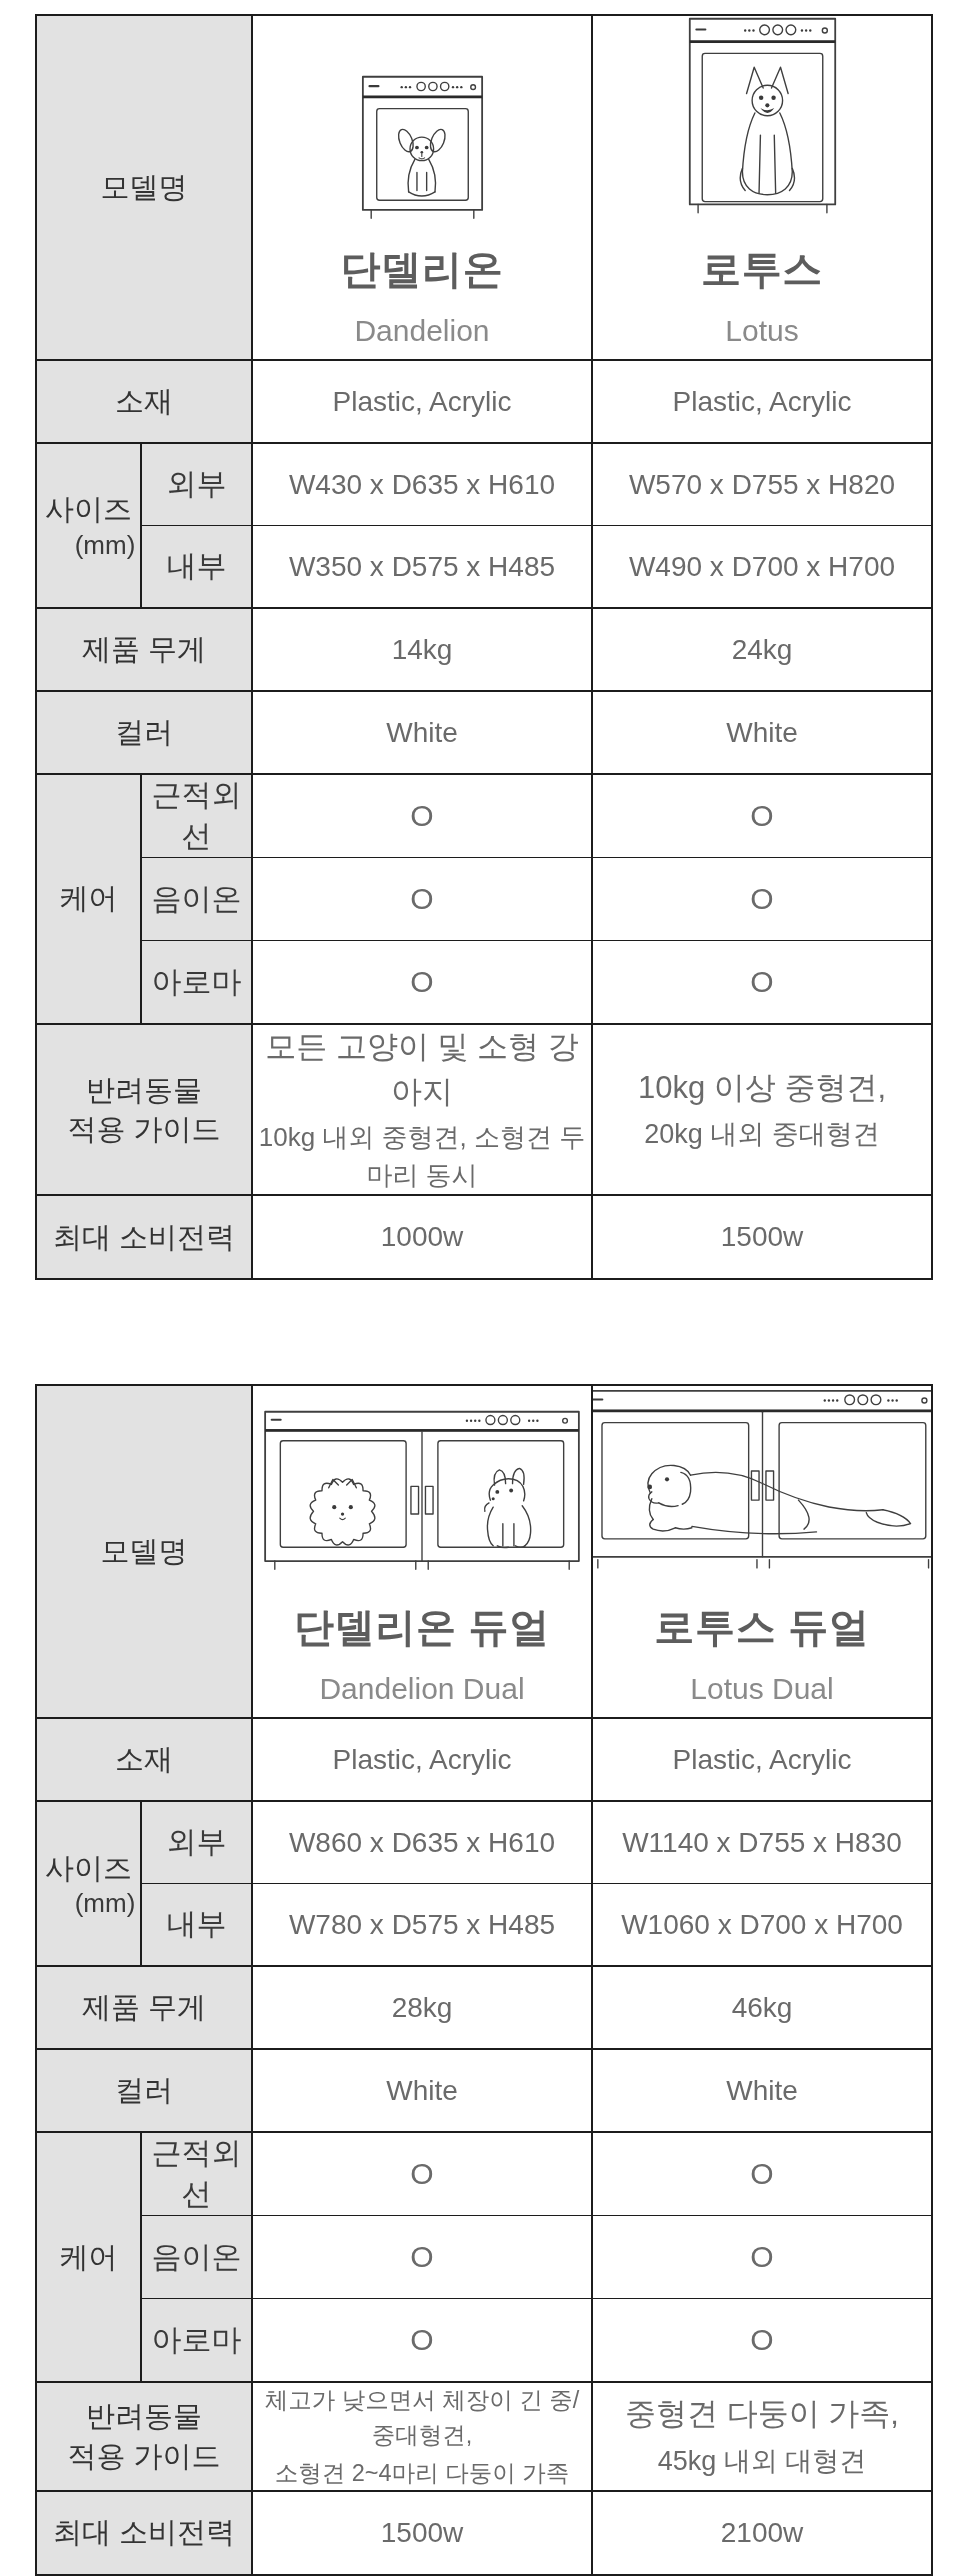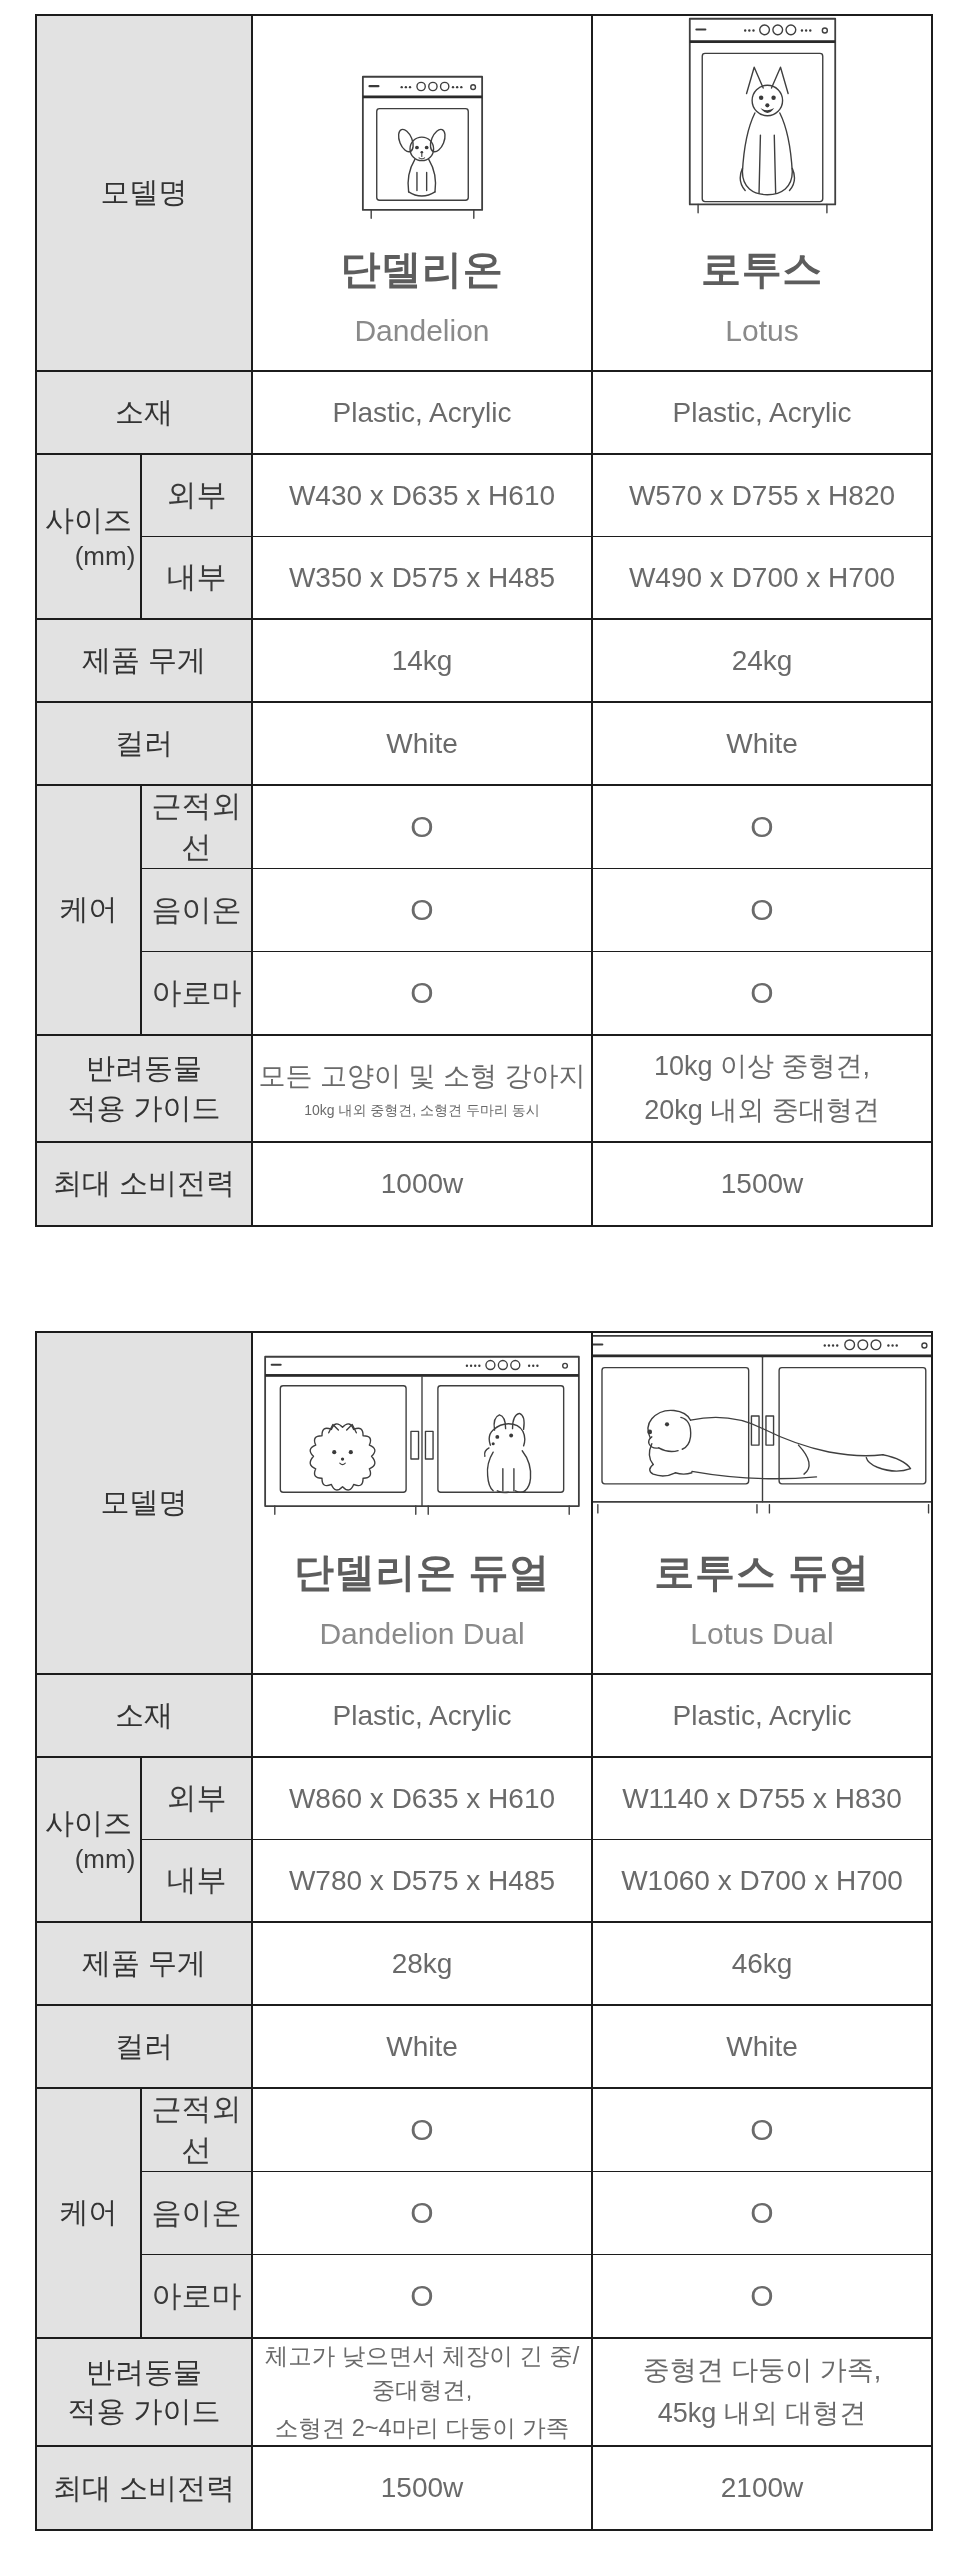--- a/index.html
+++ b/index.html
@@ -30,28 +30,28 @@
   .ox{font-size:30px;color:#6a6a6a;}
 
   .r-header > *{height:317px;}
   .r-header2 > *{height:331px;}
   .r-std > *{height:81px;}
   .r-care > *{height:82px;}
   .r-guide > *{height:105px;}
   .r-power > *{height:82px;}
 
   .product-cell{vertical-align:middle;}
-  .product-box{display:flex;flex-direction:column;align-items:center;justify-content:flex-end;height:100%;padding-bottom:22px;box-sizing:border-box;}
+  .product-box{display:flex;flex-direction:column;align-items:center;justify-content:flex-end;height:100%;padding-bottom:11px;box-sizing:border-box;}
   .product-art{margin-bottom:21px;}
   .product-name{font-size:40px;font-weight:bold;color:#5d5d5d;letter-spacing:0.7px;}
   .product-sub{font-size:30px;color:#8a8a8a;margin-top:17px;}
 
-  .guide-line1{display:block;font-size:27px;color:#6a6a6a;line-height:1.45;}
+  .guide-line1{display:block;font-size:31px;color:#6a6a6a;line-height:1.45;}
   .guide-line2{display:block;font-size:27px;color:#6a6a6a;line-height:1.45;margin-top:4.2px;}
-  .g-small .guide-line2{font-size:14px;}
+  .g-small .guide-line2{font-size:26px;}
   .g-mid .guide-line1,.g-mid .guide-line2{font-size:23.5px;}
 
   .gap{height:104px;}
 
   
   .art-stroke{fill:none;stroke:#3f3f3f;stroke-width:2.6;stroke-linecap:round;stroke-linejoin:round;}
   .art-thin{fill:none;stroke:#3f3f3f;stroke-width:2;stroke-linecap:round;stroke-linejoin:round;}
   .art-fill{fill:#3a3a3a;stroke:none;}
   .art-bar{fill:#2a2a2a;stroke:none;}
 </style>

